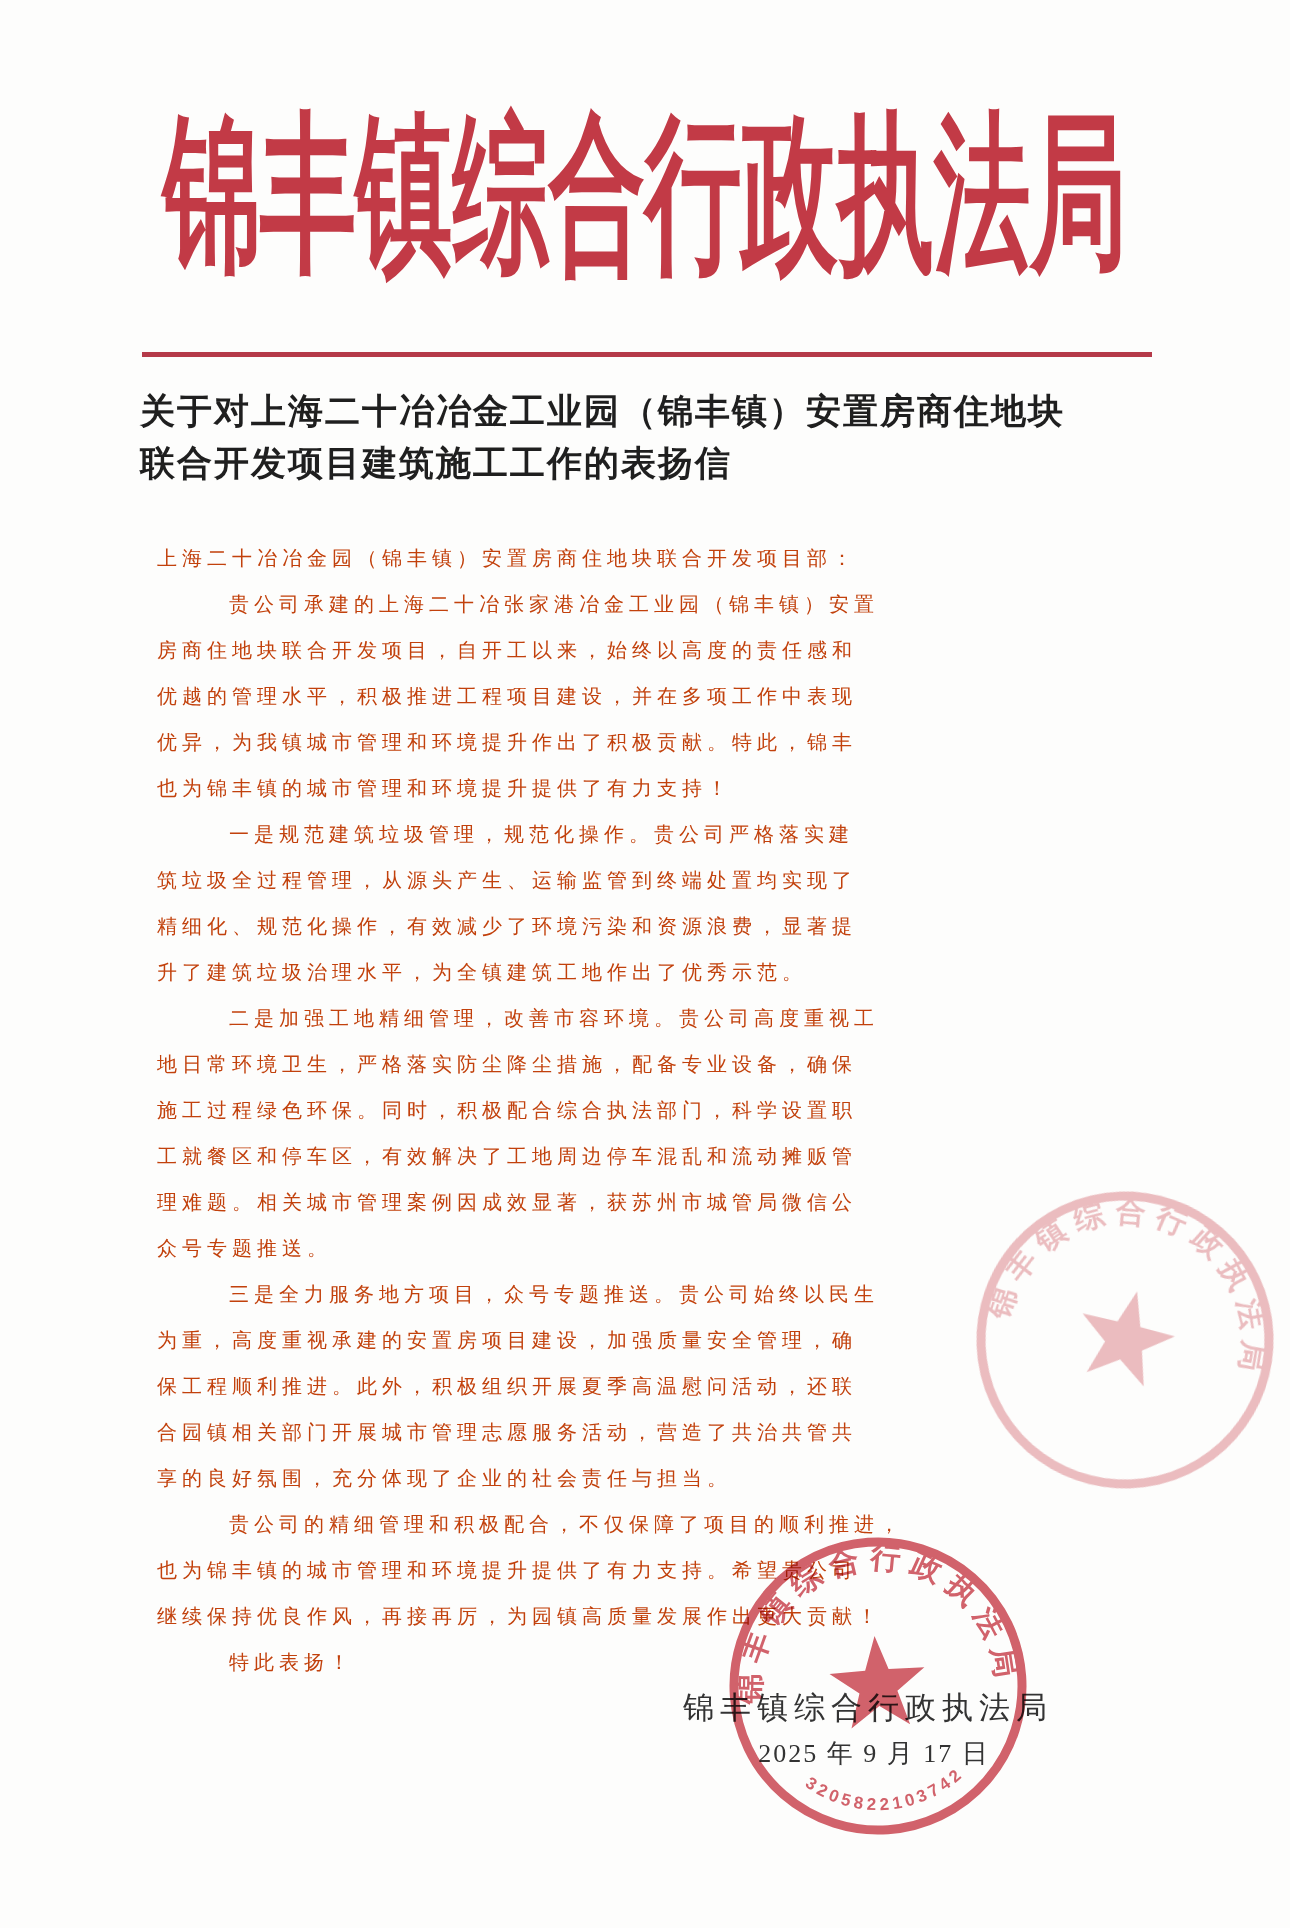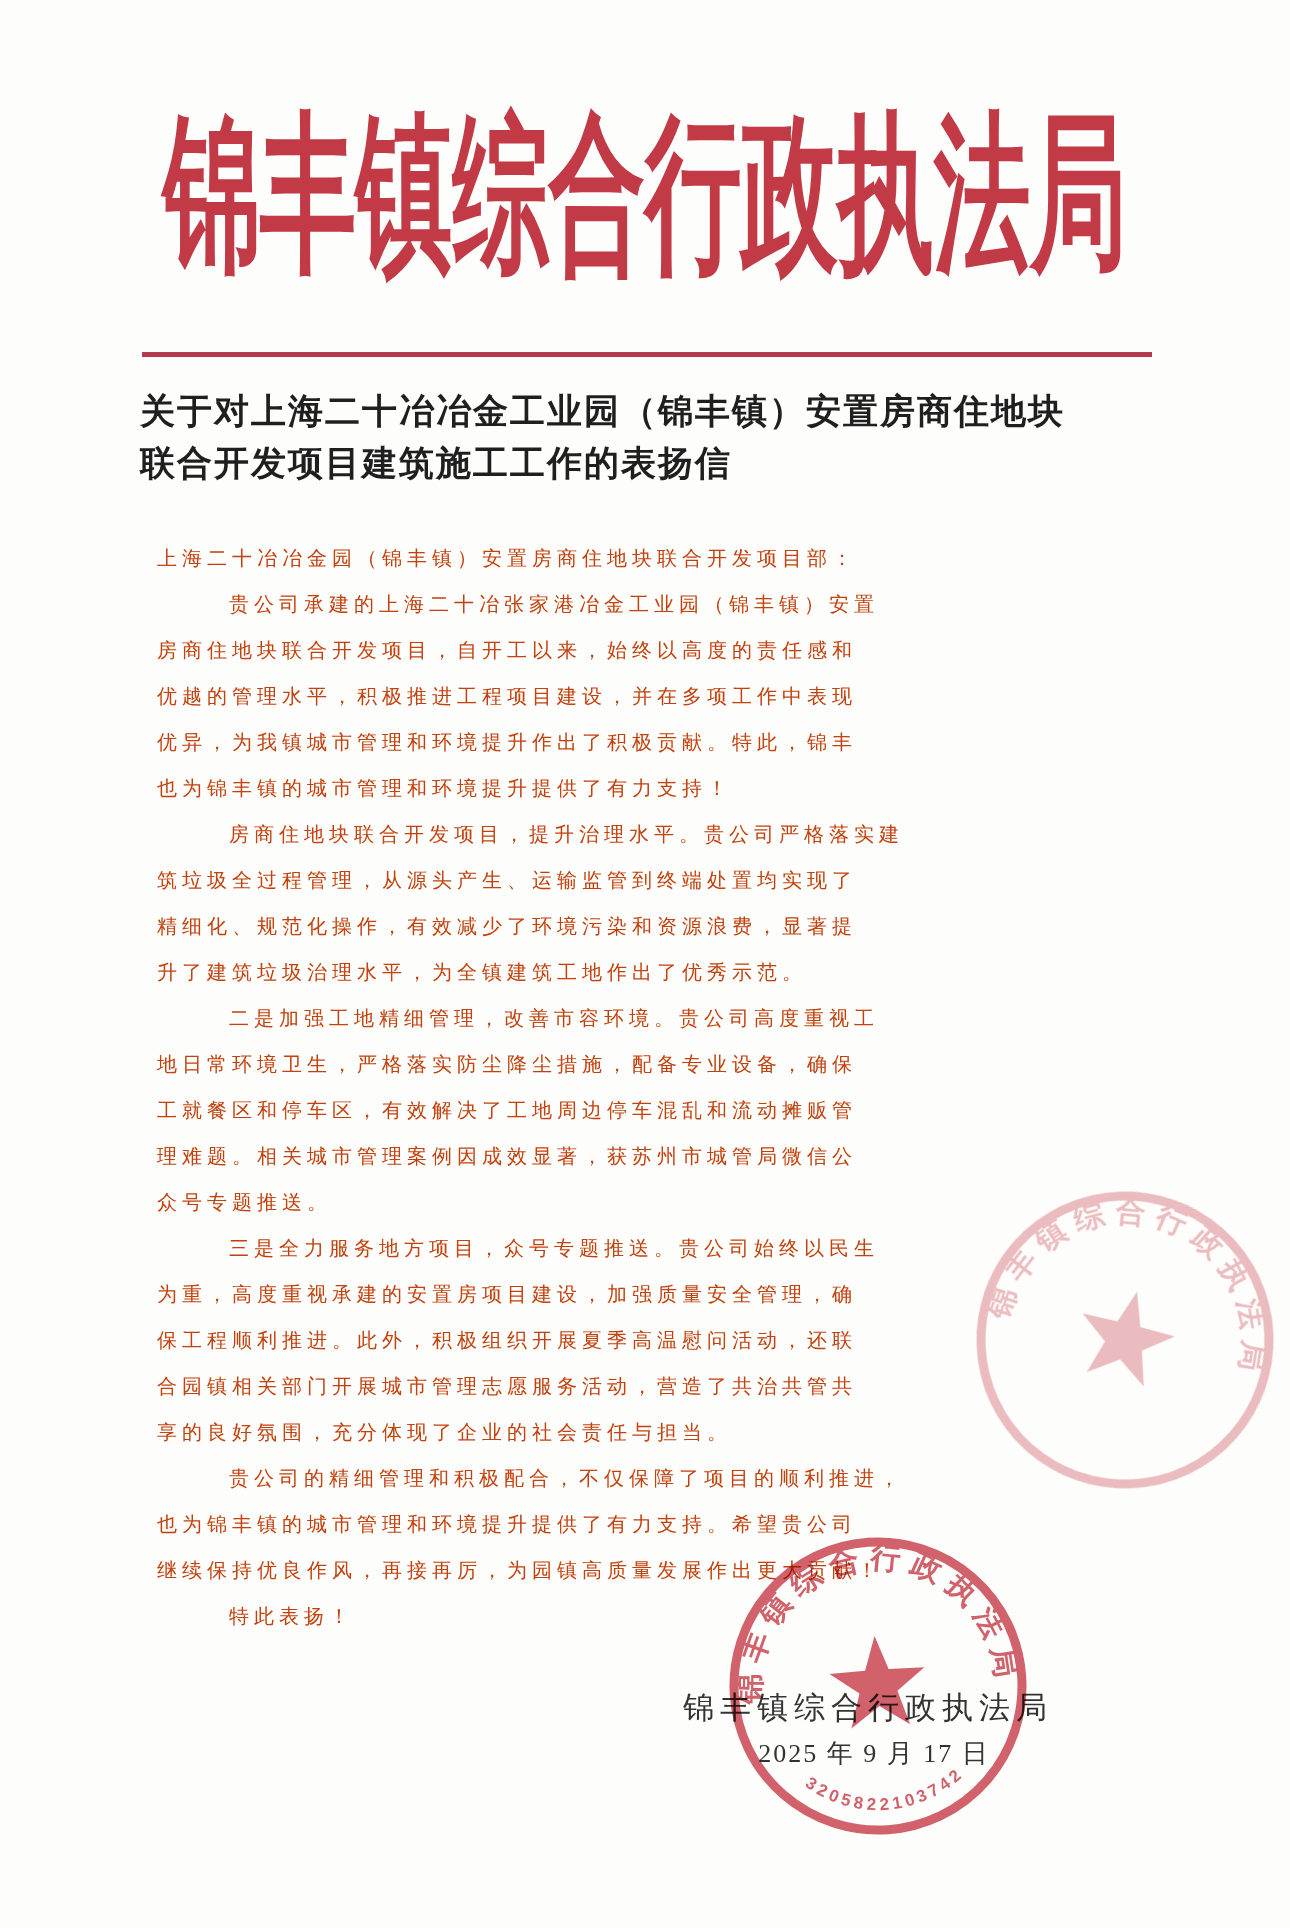--- a/index.html
+++ b/index.html
@@ -72,26 +72,27 @@
     <div>联合开发项目建筑施工工作的表扬信</div>
   </div>
 
   <div class="body-block">
       <div class="body-line">上海二十冶冶金园（锦丰镇）安置房商住地块联合开发项目部：</div>
       <div class="body-line indent">贵公司承建的上海二十冶张家港冶金工业园（锦丰镇）安置</div>
       <div class="body-line">房商住地块联合开发项目，自开工以来，始终以高度的责任感和</div>
       <div class="body-line">优越的管理水平，积极推进工程项目建设，并在多项工作中表现</div>
       <div class="body-line">优异，为我镇城市管理和环境提升作出了积极贡献。特此，锦丰</div>
       <div class="body-line">也为锦丰镇的城市管理和环境提升提供了有力支持！</div>
-      <div class="body-line indent">房商住地块联合开发项目，提升治理水平。贵公司严格落实建</div>
+      <div class="body-line indent">一是规范建筑垃圾管理，规范化操作。贵公司严格落实建</div>
       <div class="body-line">筑垃圾全过程管理，从源头产生、运输监管到终端处置均实现了</div>
       <div class="body-line">精细化、规范化操作，有效减少了环境污染和资源浪费，显著提</div>
       <div class="body-line">升了建筑垃圾治理水平，为全镇建筑工地作出了优秀示范。</div>
       <div class="body-line indent">二是加强工地精细管理，改善市容环境。贵公司高度重视工</div>
       <div class="body-line">地日常环境卫生，严格落实防尘降尘措施，配备专业设备，确保</div>
+      <div class="body-line">施工过程绿色环保。同时，积极配合综合执法部门，科学设置职</div>
       <div class="body-line">工就餐区和停车区，有效解决了工地周边停车混乱和流动摊贩管</div>
       <div class="body-line">理难题。相关城市管理案例因成效显著，获苏州市城管局微信公</div>
       <div class="body-line">众号专题推送。</div>
       <div class="body-line indent">三是全力服务地方项目，众号专题推送。贵公司始终以民生</div>
       <div class="body-line">为重，高度重视承建的安置房项目建设，加强质量安全管理，确</div>
       <div class="body-line">保工程顺利推进。此外，积极组织开展夏季高温慰问活动，还联</div>
       <div class="body-line">合园镇相关部门开展城市管理志愿服务活动，营造了共治共管共</div>
       <div class="body-line">享的良好氛围，充分体现了企业的社会责任与担当。</div>
       <div class="body-line indent">贵公司的精细管理和积极配合，不仅保障了项目的顺利推进，</div>
       <div class="body-line">也为锦丰镇的城市管理和环境提升提供了有力支持。希望贵公司</div>

